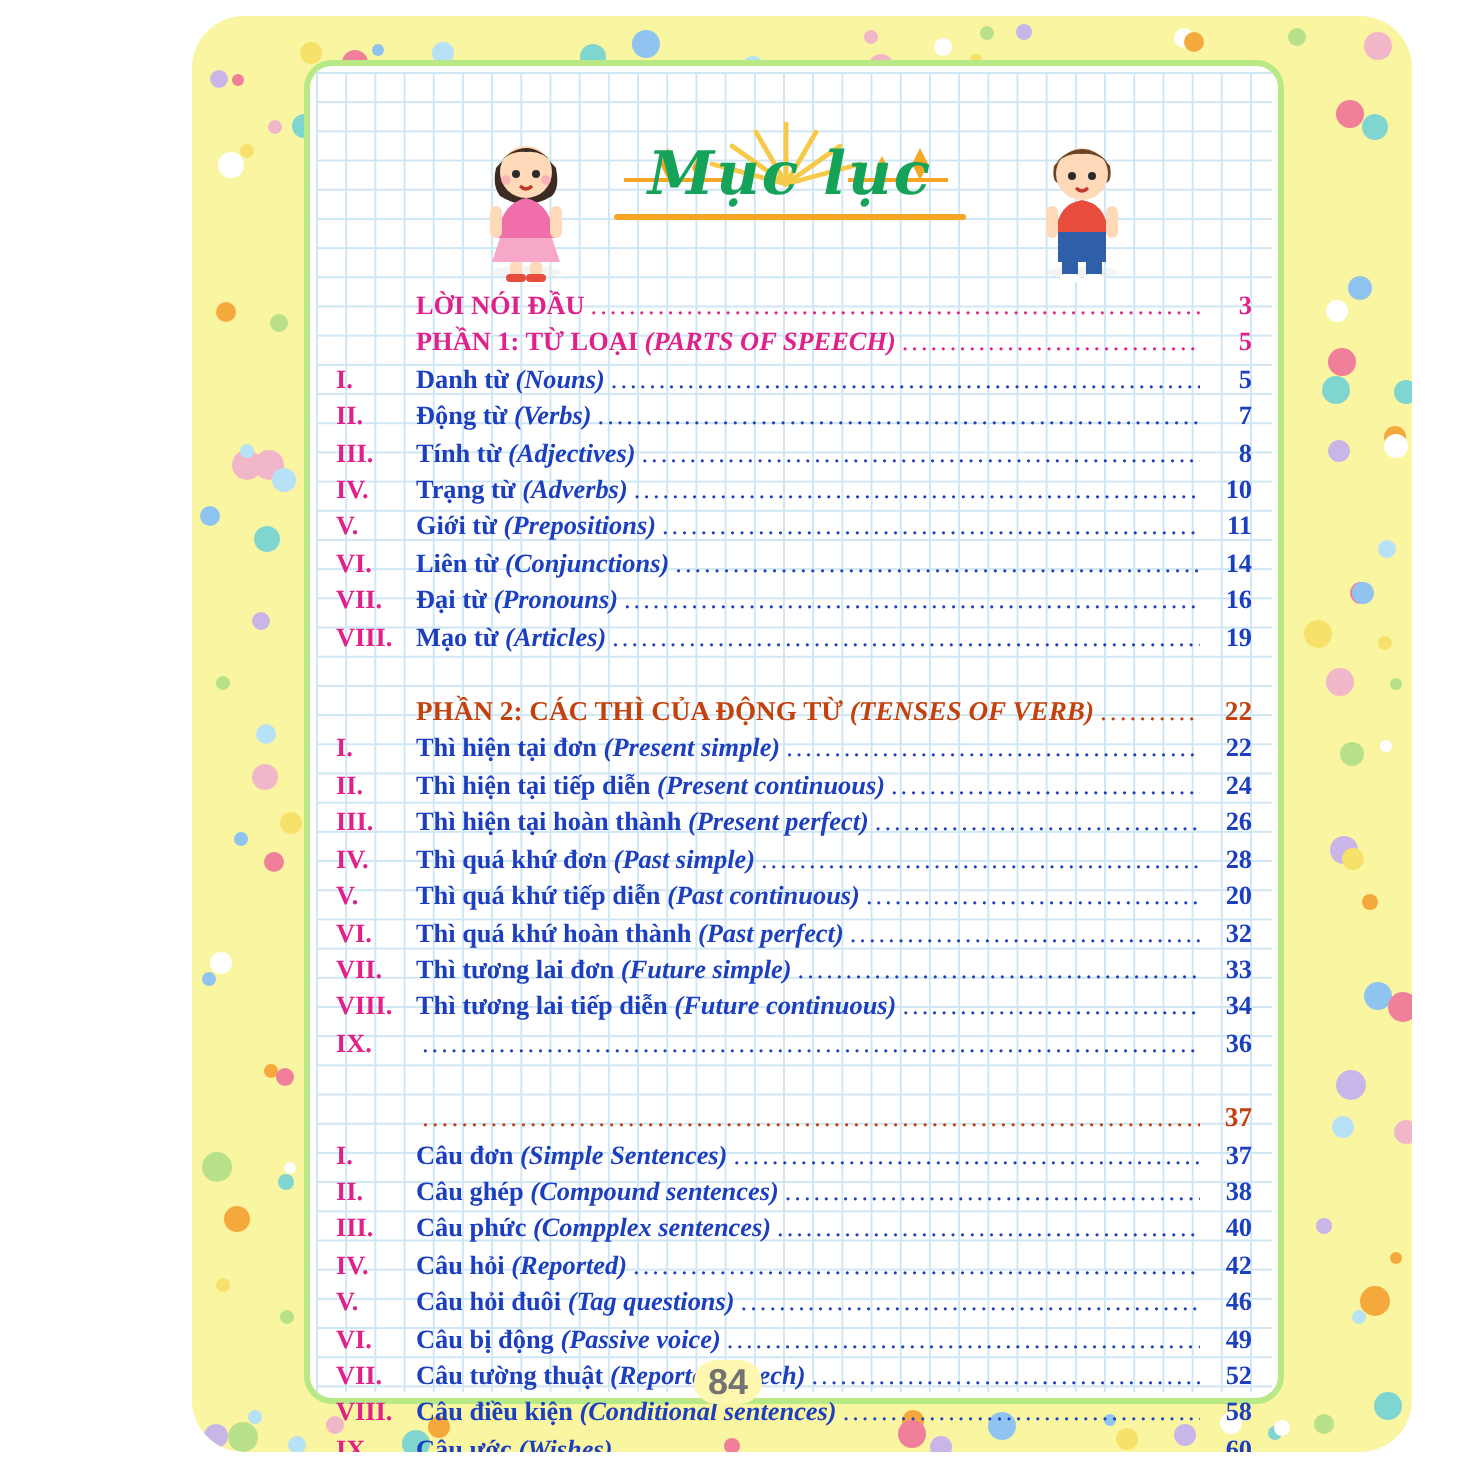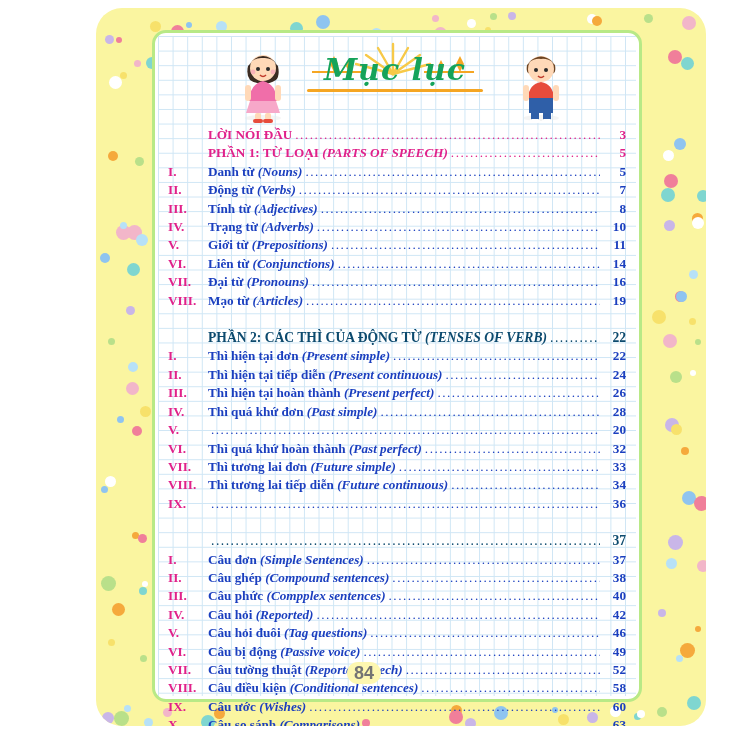--- a/index.html
+++ b/index.html
@@ -61,21 +61,21 @@
     pointer-events: none;
   }
   .dot {
     position: absolute;
     border-radius: 50%;
   }
   
   .content {
     position: absolute;
     left: 60px;
-    top: 26px;
+    top: 44px;
     width: 416px;
     height: 664px;
   }
   .header {
     position: relative;
     height: 84px;
   }
   .title-box {
     position: absolute;
     left: 124px;
@@ -149,21 +149,21 @@
     text-align: right;
     font-weight: bold;
   }
 
   
   .sec {
     color: #15a35a;
     font-size: 13.6px;
     margin-top: 6px;
   }
-  .sec .txt, .sec .pg, .sec .leader { color: #0c4a6e; }
+  .sec .txt, .sec .pg, .sec .leader { color: #c2410c; }
 
   .lead-row {
     color: #e0218a;
   }
   .lead-row .leader, .lead-row .pg { color: #e0218a; }
 
   .item {
     color: #e0218a;
   }
   .item .num { color: #e0218a; }
@@ -464,20 +464,21 @@
             <span class="pg">26</span>
           </div>
           <div class="row item">
             <span class="num">IV.</span>
             <span class="txt">Thì quá khứ đơn <em>(Past simple)</em></span>
             <span class="leader">..........................................................................................</span>
             <span class="pg">28</span>
           </div>
           <div class="row item">
             <span class="num">V.</span>
+            <span class="txt">Thì quá khứ tiếp diễn <em>(Past continuous)</em></span>
             <span class="leader">..........................................................................................</span>
             <span class="pg">20</span>
           </div>
           <div class="row item">
             <span class="num">VI.</span>
             <span class="txt">Thì quá khứ hoàn thành <em>(Past perfect)</em></span>
             <span class="leader">..........................................................................................</span>
             <span class="pg">32</span>
           </div>
           <div class="row item">

